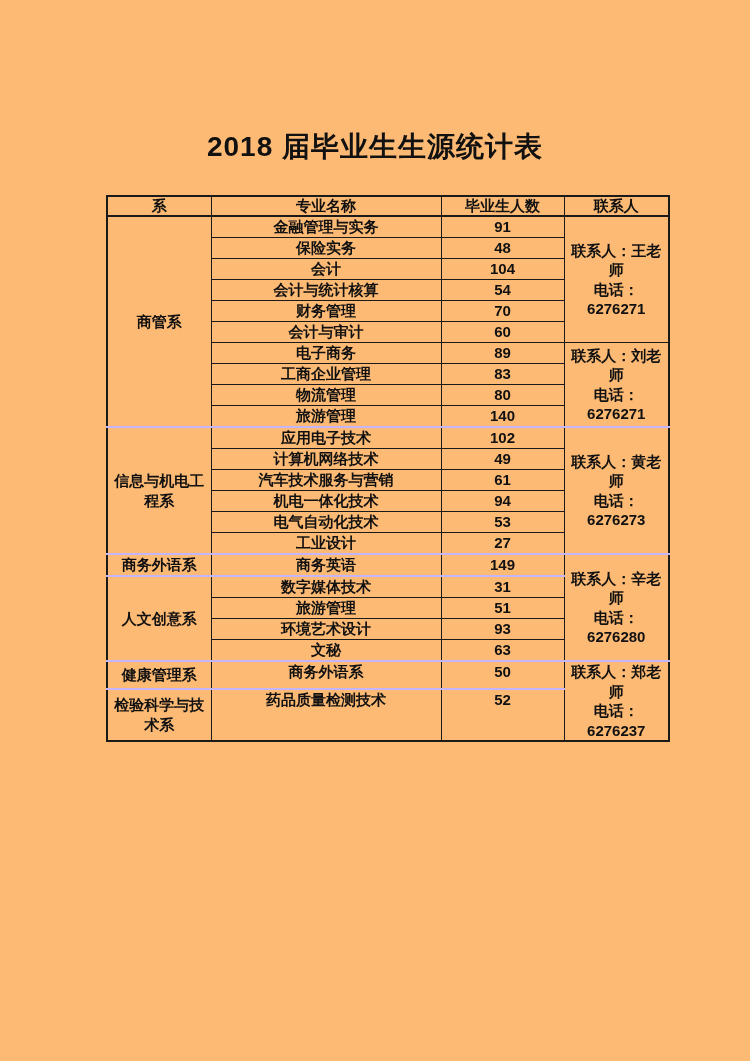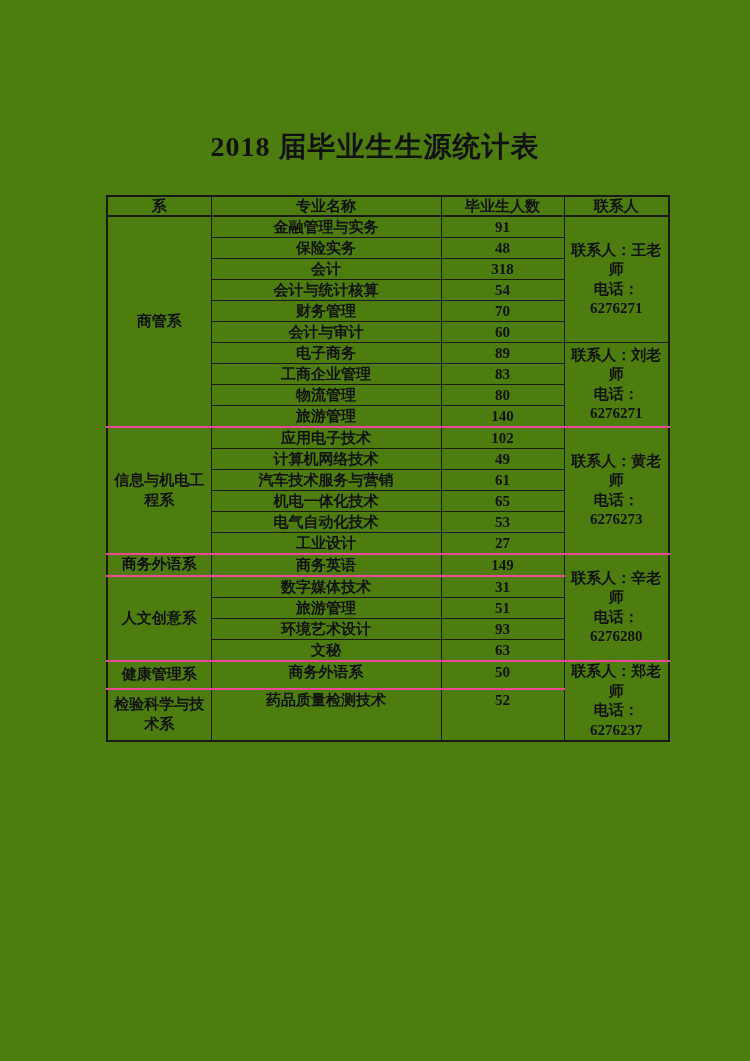--- a/index.html
+++ b/index.html
@@ -4,23 +4,23 @@
 <style>
   html, body {
     margin: 0;
     padding: 0;
     background: #ffffff;
   }
   .page {
     position: relative;
     width: 750px;
     height: 1061px;
-    background: #4d7c0f;
+    background: #fdba74;
     color: #111111;
-    font-family: Liberation Serif, serif;
+    font-family: Liberation Sans, sans-serif;
     overflow: hidden;
   }
   .title {
     position: absolute;
     top: 128px;
     left: 0;
     width: 100%;
     margin: 0;
     text-align: center;
     font-size: 28px;
@@ -48,21 +48,21 @@
   .stats-table thead th {
     height: 18px;
     line-height: 18px;
     border-bottom: 2px solid #1a1a1a;
     font-weight: 600;
   }
   .stats-table tbody tr {
     height: 20px;
   }
   .stats-table tbody tr.section-start > td {
-    border-top: 2px solid #ec4899;
+    border-top: 2px solid #c4b5fd;
     text-align: center;
   }
   td.major-cell, td.count-cell {
     vertical-align: top;
     line-height: 20px;
   }
   td.dept-cell, td.contact-cell {
     vertical-align: middle;
     line-height: 19.5px;
   }
@@ -107,21 +107,21 @@
             <div class="contact-line">电话：</div>
             <div class="contact-line">6276271</div>
           </td>
         </tr>
         <tr>
           <td class="major-cell">保险实务</td>
           <td class="count-cell">48</td>
         </tr>
         <tr>
           <td class="major-cell">会计</td>
-          <td class="count-cell">318</td>
+          <td class="count-cell">104</td>
         </tr>
         <tr>
           <td class="major-cell">会计与统计核算</td>
           <td class="count-cell">54</td>
         </tr>
         <tr>
           <td class="major-cell">财务管理</td>
           <td class="count-cell">70</td>
         </tr>
         <tr>
@@ -164,21 +164,21 @@
         <tr>
           <td class="major-cell">计算机网络技术</td>
           <td class="count-cell">49</td>
         </tr>
         <tr>
           <td class="major-cell">汽车技术服务与营销</td>
           <td class="count-cell">61</td>
         </tr>
         <tr>
           <td class="major-cell">机电一体化技术</td>
-          <td class="count-cell">65</td>
+          <td class="count-cell">94</td>
         </tr>
         <tr>
           <td class="major-cell">电气自动化技术</td>
           <td class="count-cell">53</td>
         </tr>
         <tr>
           <td class="major-cell">工业设计</td>
           <td class="count-cell">27</td>
         </tr>
         <tr class="section-start">

